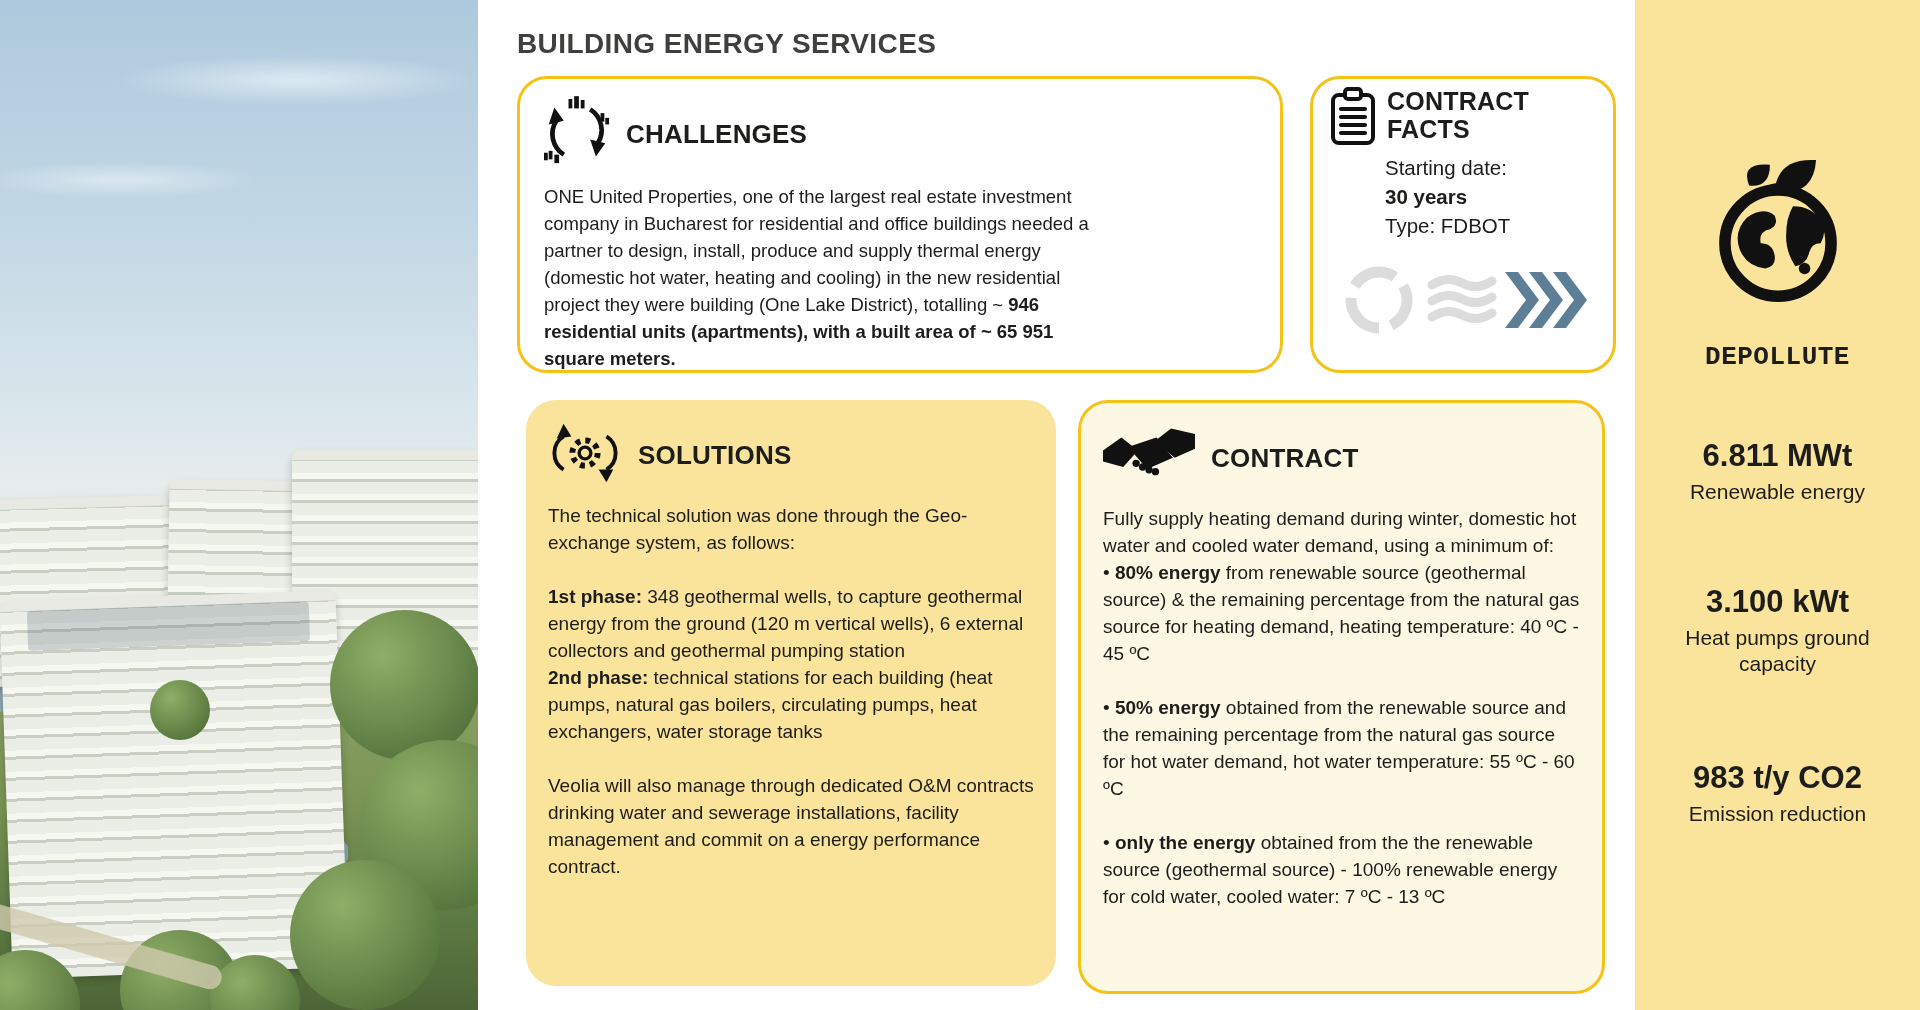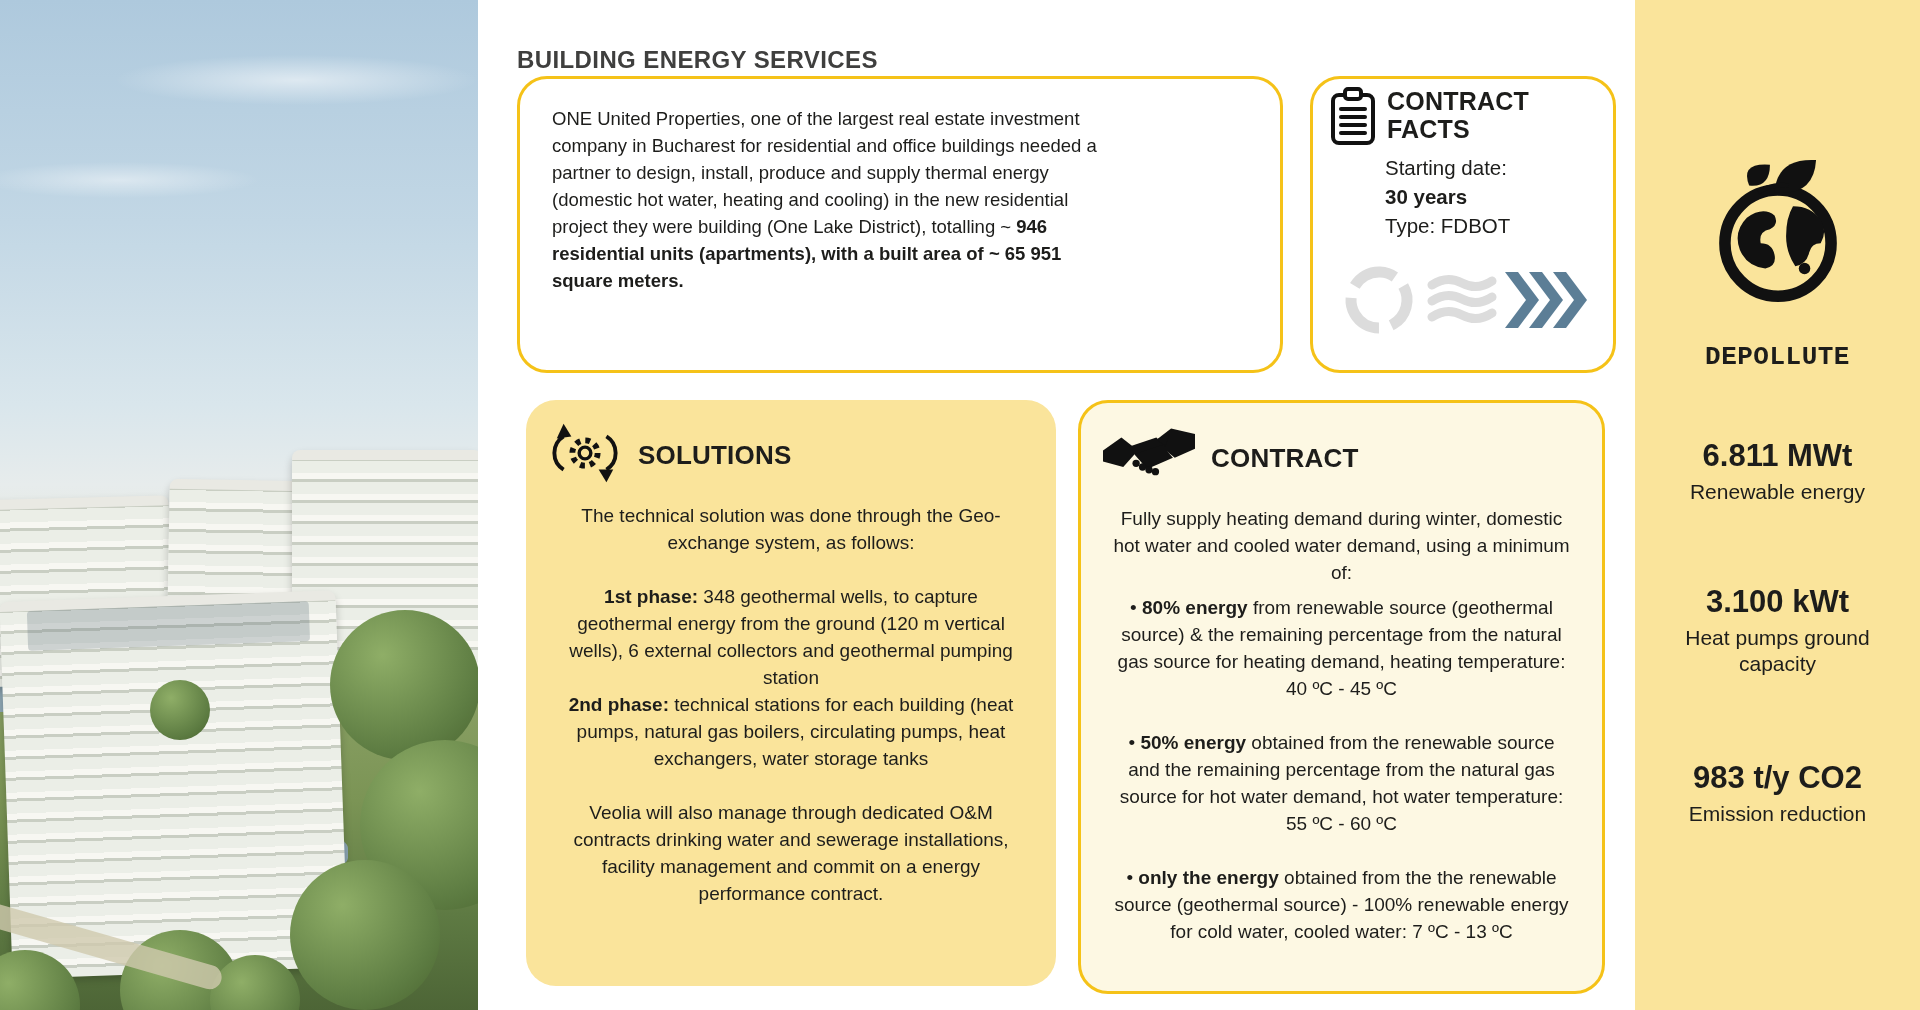--- a/index.html
+++ b/index.html
@@ -42,36 +42,36 @@
   .sidebar{position:absolute;left:1635px;top:0;width:285px;height:1010px;background:#fae49b;}
   .depollute-icon{position:absolute;left:50%;top:146px;transform:translateX(-50%);}
   .depollute-title{position:absolute;top:342px;left:0;width:100%;text-align:center;
         font-size:26px;font-weight:800;letter-spacing:.5px;font-family:Liberation Mono, monospace;}
   .stat{position:absolute;left:0;width:285px;text-align:center;}
   .stat .value{font-size:31px;font-weight:800;}
   .stat .label{font-size:21px;line-height:26px;margin-top:5px;padding:0 15px;}
   .stat1{top:438px;} .stat2{top:584px;} .stat3{top:760px;}
 
   
-  .page-title{position:absolute;left:517px;top:28px;font-size:24px;font-weight:700;
-        color:#3f3f3e;letter-spacing:.4px;margin-top:18px;}
+  .page-title{position:absolute;left:517px;top:28px;font-size:28px;font-weight:700;
+        color:#3f3f3e;letter-spacing:.4px;}
   .box{position:absolute;border-radius:30px;box-sizing:border-box;}
   .bordered{background:#ffffff;border:3px solid #f5c218;}
   .challenges{left:517px;top:76px;width:766px;height:297px;padding:16px 24px;}
   .contract{left:1310px;top:76px;width:306px;height:297px;padding:8px 16px;}
   .solutions{left:526px;top:400px;width:530px;height:586px;background:#fae49b;padding:22px 22px;}
   .benefits{left:1078px;top:400px;width:527px;height:594px;background:#fdf8e3;
         border:3px solid #f5c218;padding:22px 22px;}
   .box-head{display:flex;align-items:center;gap:16px;}
   .box-title{font-size:26px;font-weight:800;letter-spacing:.2px;}
   .contract .box-title{font-size:25px;line-height:1.12;}
   .body{font-size:19px;line-height:27px;}
   .challenges .body{margin-top:10px;width:575px;font-size:18.5px;}
-  .solutions .body,.benefits .body{margin-top:14px;text-align:center;}
-  .body p{margin:8px;}
+  .solutions .body,.benefits .body{margin-top:14px;}
+  .body p{margin:0;}
   .body p.sp{margin-top:27px;}
   .facts{margin-left:56px;margin-top:2px;font-size:20.5px;line-height:29px;}
   .facts .bold{font-weight:700;}
   .icons-row{position:absolute;left:26px;right:26px;bottom:30px;display:flex;
         justify-content:space-between;align-items:center;}
   b{font-weight:700;}
 </style>
 </head>
 <body>
 
@@ -113,20 +113,41 @@
     <div class="tree" style="left:120px;top:930px;width:120px;height:120px;"></div>
     <div class="tree" style="left:-30px;top:950px;width:110px;height:110px;"></div>
     <div class="tree" style="left:210px;top:955px;width:90px;height:90px;"></div>
     <div class="tree" style="left:150px;top:680px;width:60px;height:60px;"></div>
     <div class="road"></div>
   </div>
 
   <div class="page-title">BUILDING ENERGY SERVICES</div>
 
   <div class="box bordered challenges">
+    <div class="box-head">
+      <span>
+        <svg width="66" height="74" viewBox="0 0 70 76" fill="none">
+          <path d="M21,62 A26,26 0 0 1 13,26" stroke="#111" stroke-width="5"></path>
+          <polygon points="5,30 21,26 11,12" fill="#111"></polygon>
+          <path d="M49,14 A26,26 0 0 1 57,50" stroke="#111" stroke-width="5"></path>
+          <polygon points="49,46 65,50 55,64" fill="#111"></polygon>
+          <g fill="#111">
+            <rect x="26" y="3" width="4" height="10"></rect>
+              <rect x="32" y="0" width="5" height="13"></rect>
+            <rect x="39" y="4" width="4" height="9"></rect>
+              <rect x="60" y="18" width="4" height="9"></rect>
+            <rect x="65" y="23" width="4" height="7"></rect>
+              <rect x="5" y="58" width="4" height="9"></rect>
+            <rect x="11" y="62" width="5" height="9"></rect>
+              <rect x="0" y="60" width="4" height="8"></rect>
+          </g>
+        </svg>
+      </span>
+      <span class="box-title">CHALLENGES</span>
+    </div>
     <div class="body">
       <p><span>ONE United Properties, one of the largest real estate investment company in Bucharest for residential and office buildings needed a partner to design, install, produce and supply thermal energy (domestic hot water, heating and cooling) in the new residential project they were building (One Lake District), totalling ~ </span><b>946 residential units (apartments), with a built area of ~ 65 951 square meters.</b></p>
     </div>
   </div>
 
   <div class="box bordered contract">
     <div class="box-head" style="align-items:flex-start;gap:10px;">
       <span>
         <svg width="48" height="60" viewBox="0 0 48 60" fill="none">
           <rect x="4" y="8" width="40" height="48" rx="6" stroke="#111" stroke-width="4"></rect>

